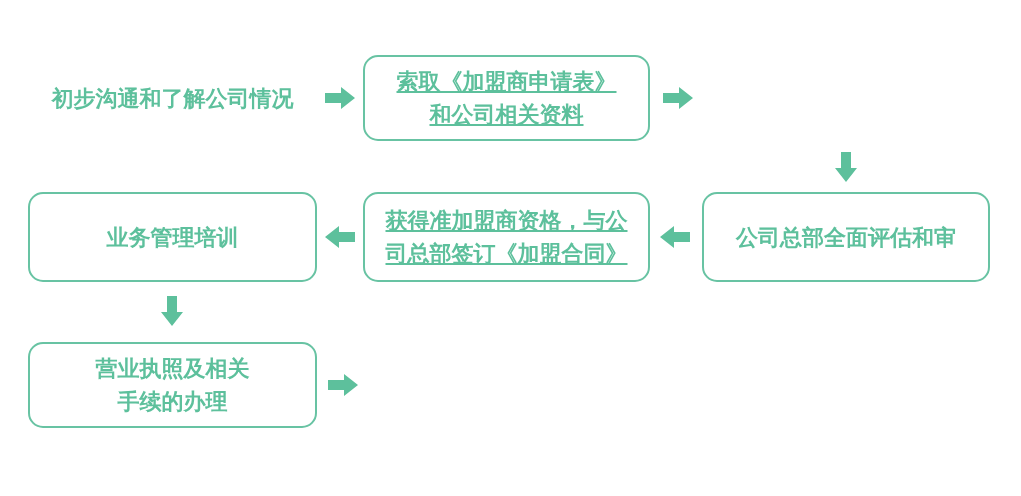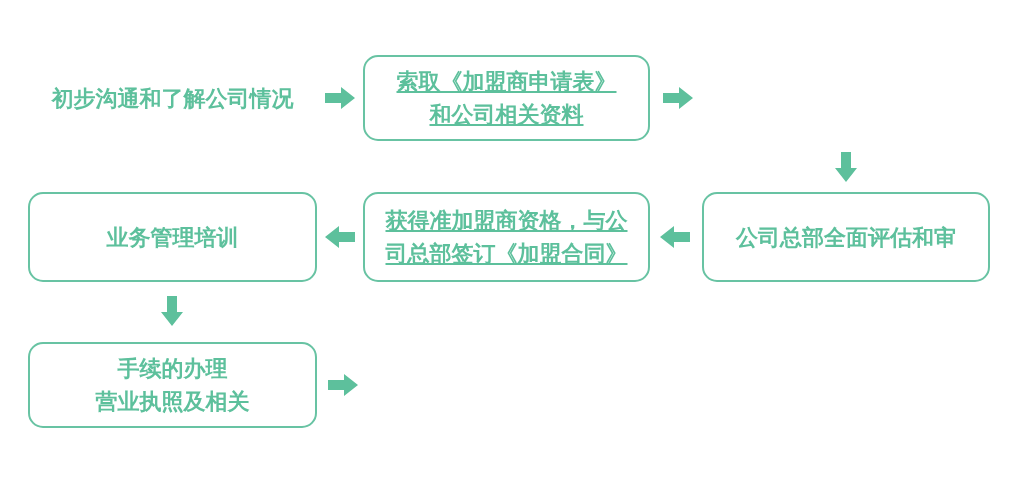--- a/index.html
+++ b/index.html
@@ -125,22 +125,22 @@
     <div>业务管理培训</div>
   </div>
 
   <span class="arrow arrow-v a6">
     <svg width="22" height="30" viewBox="0 0 22 30">
         <path fill="currentColor" d="M6 0 H16 V16 H22 L11 30 L0 16 H6 Z"></path>
       </svg>
   </span>
 
   <div class="node boxed col-a row-3">
+    <div>营业执照及相关</div>
     <div>手续的办理</div>
-    <div>营业执照及相关</div>
   </div>
 
   <span class="arrow arrow-h a7">
     <svg width="30" height="22" viewBox="0 0 30 22">
         <path fill="currentColor" d="M0 6 H16 V0 L30 11 L16 22 V16 H0 Z"></path>
       </svg>
   </span>
 
 
 </div>

